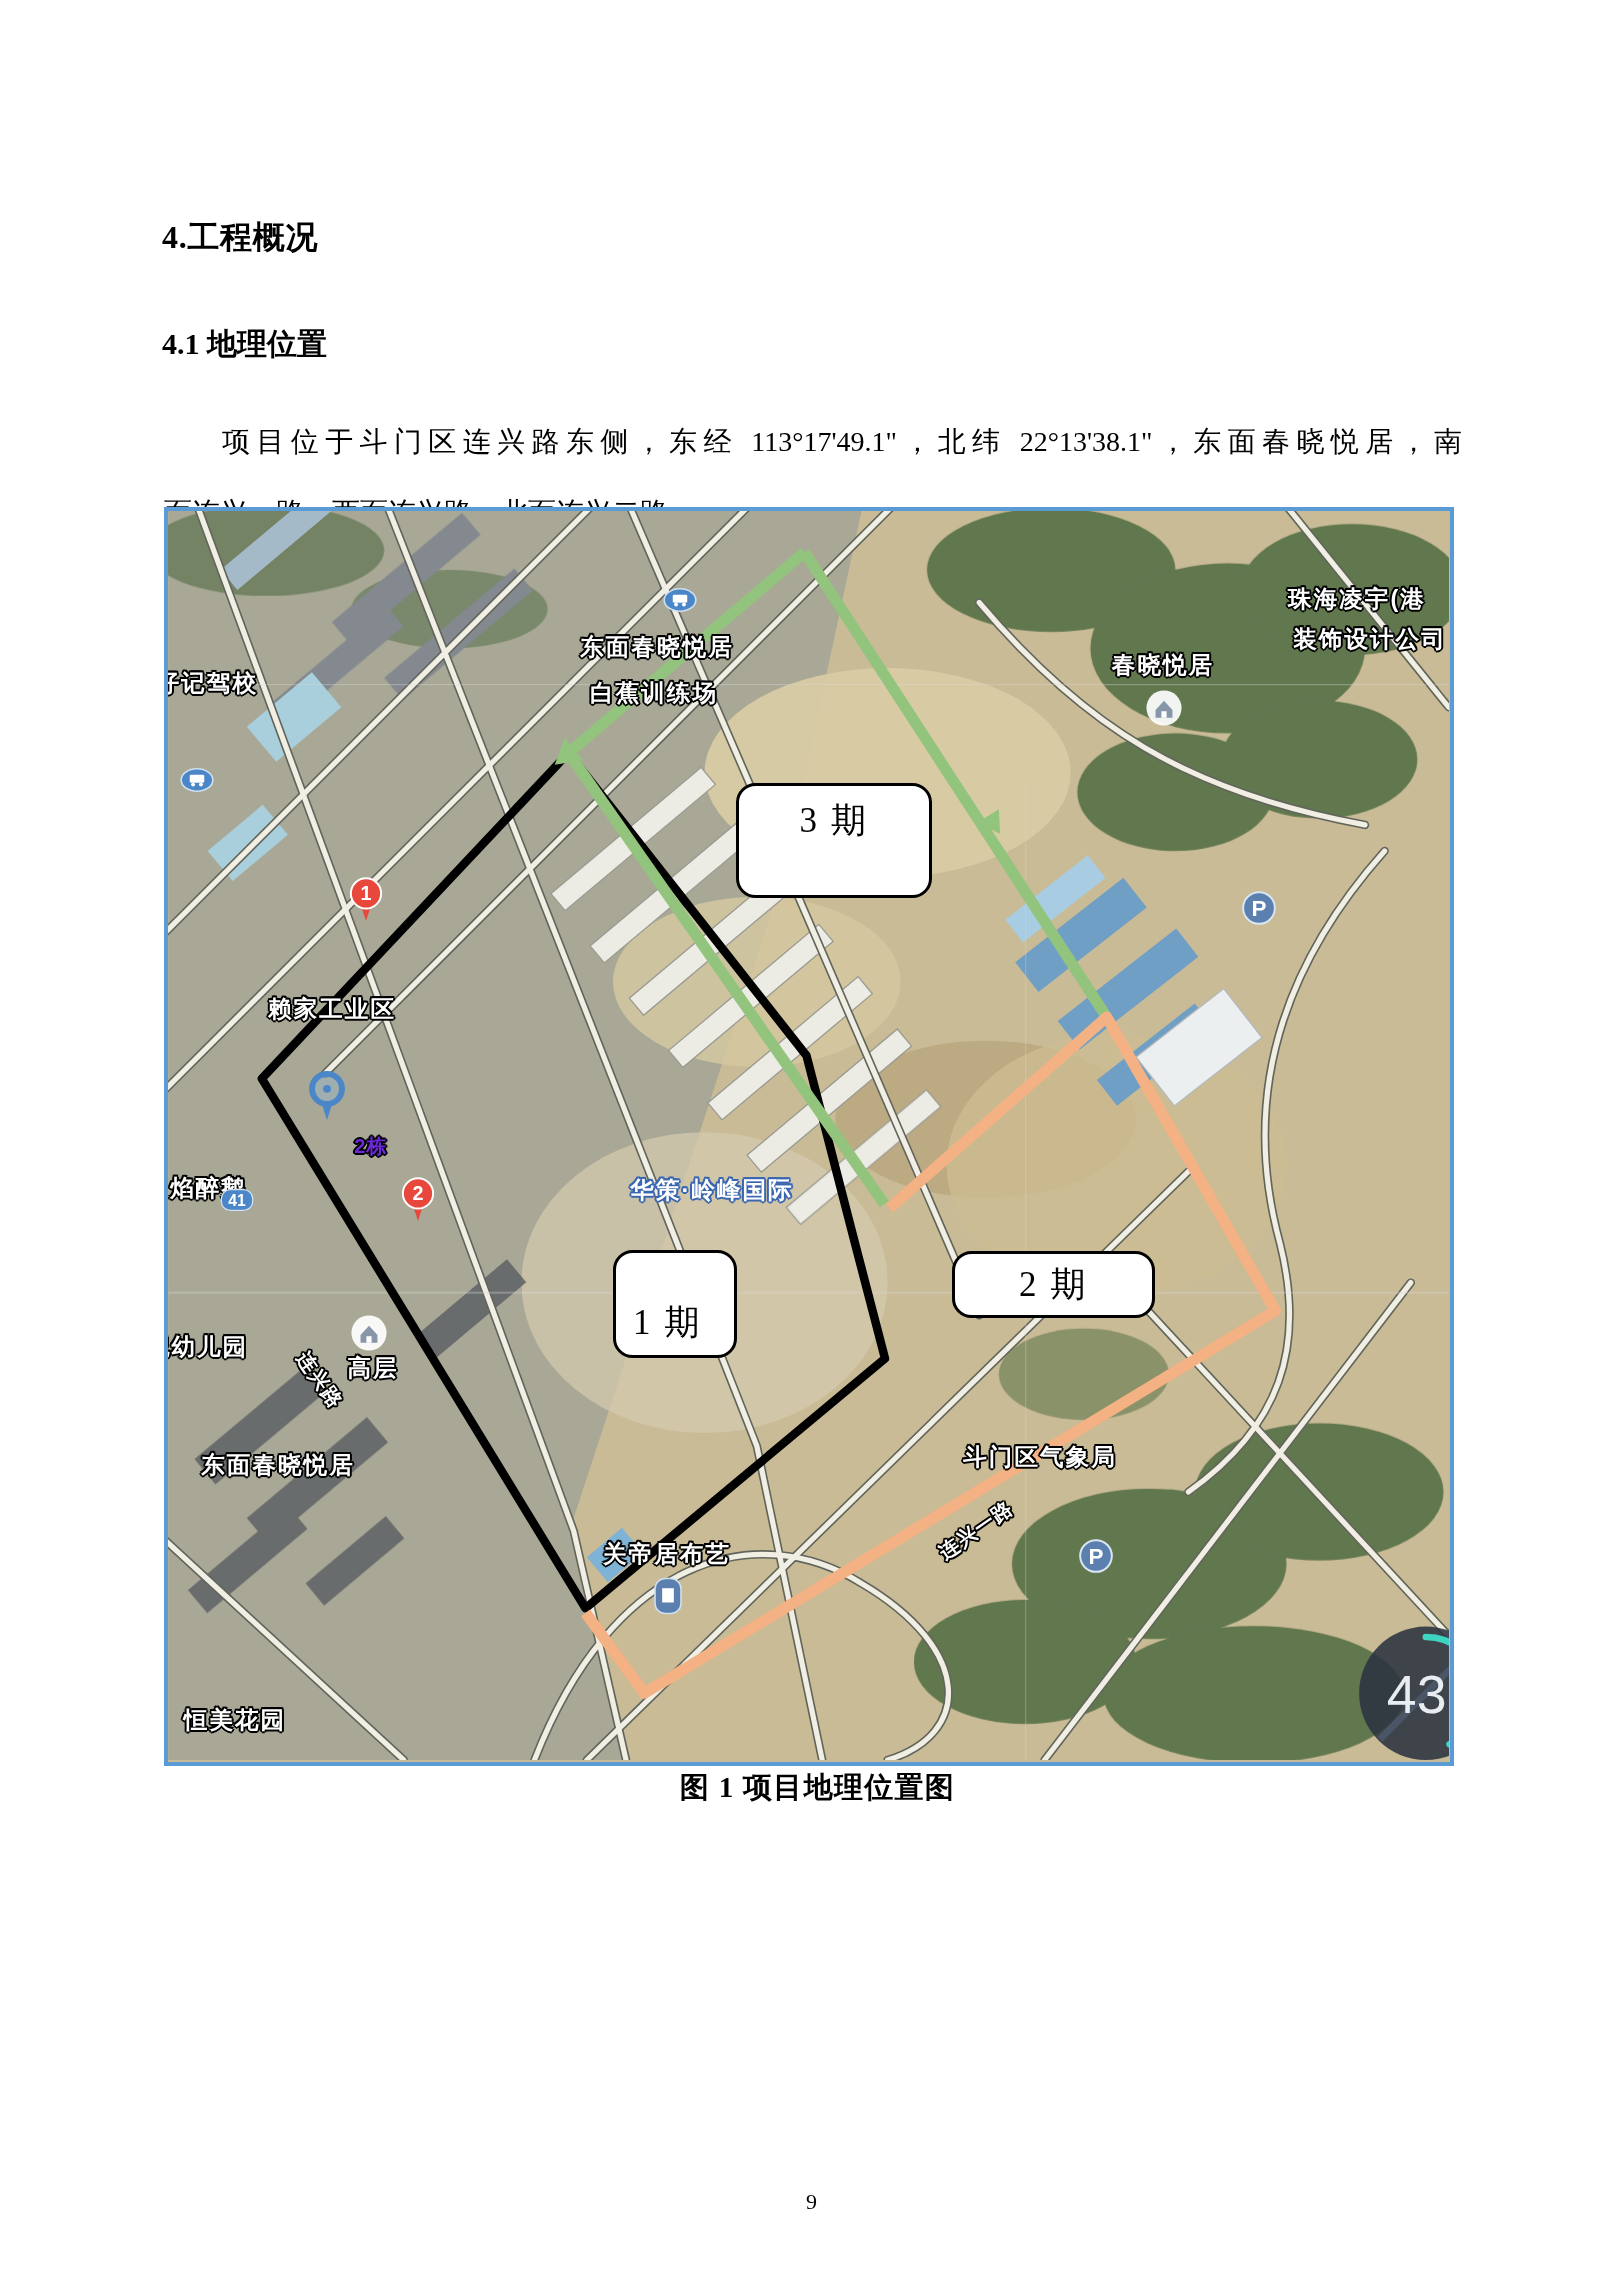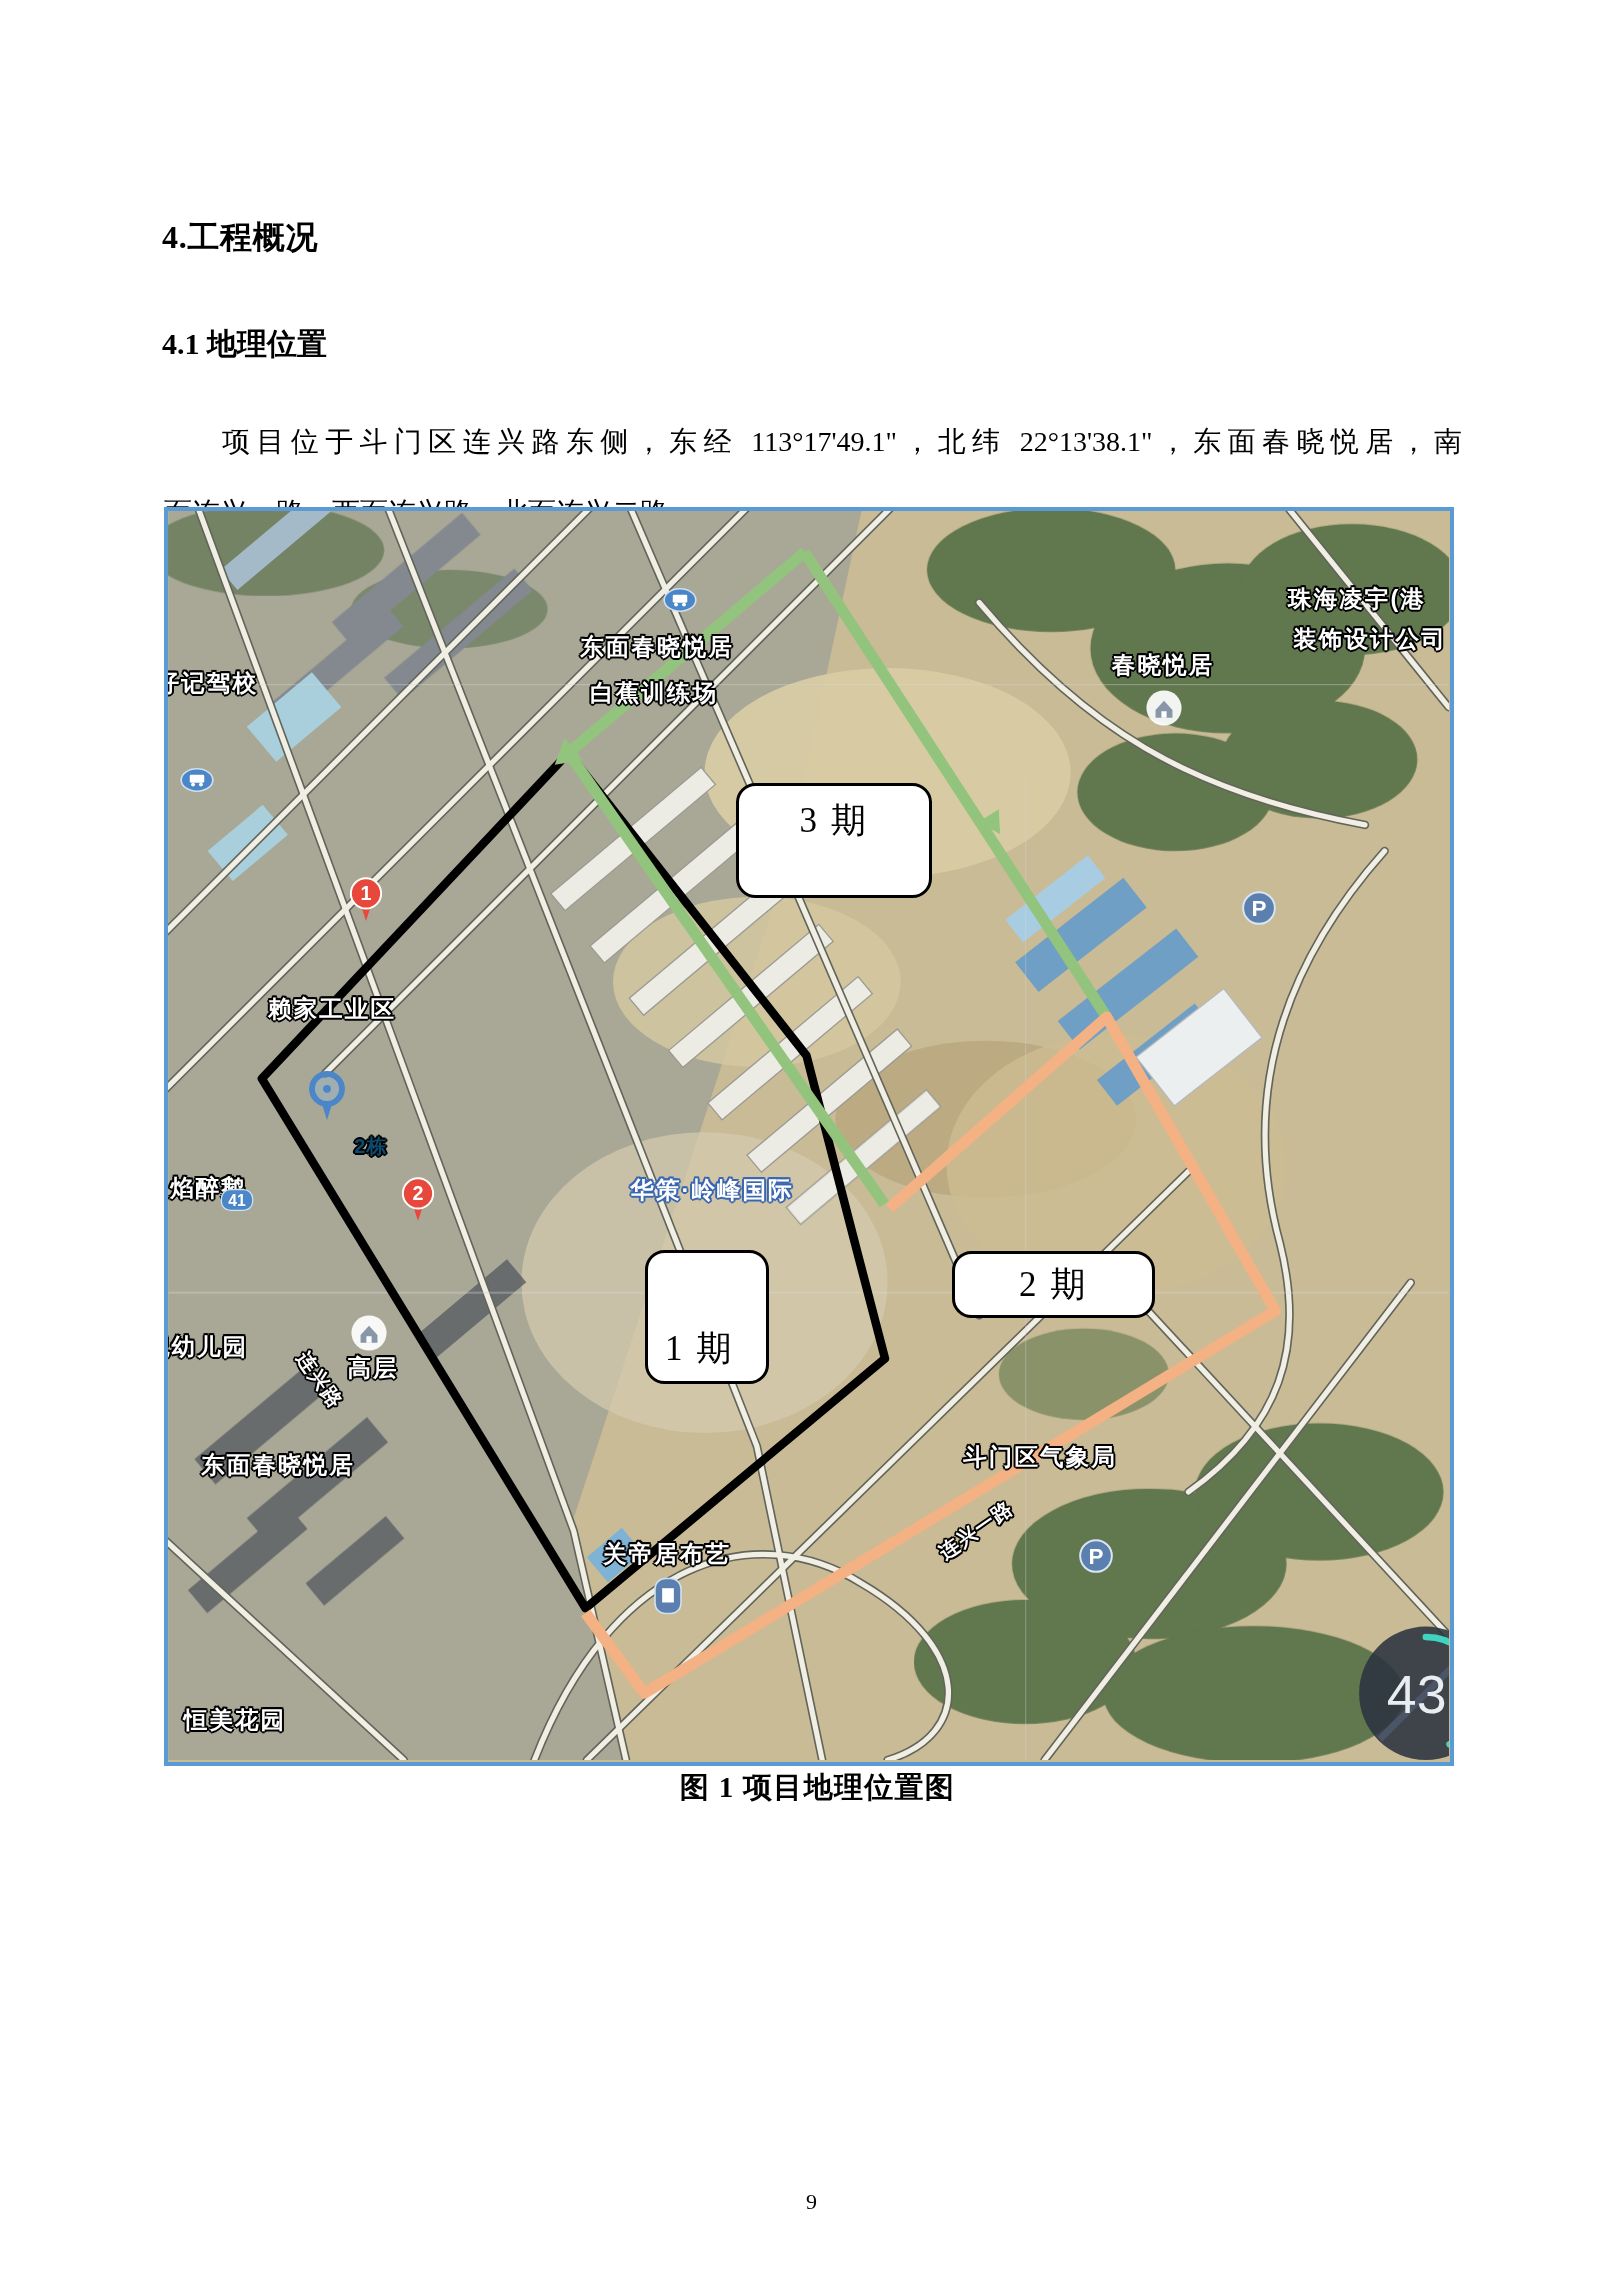--- a/index.html
+++ b/index.html
@@ -12,31 +12,31 @@
   .bodyline.l2{top:495px;}
   
   .mapfig{position:absolute;left:164px;top:507px;width:1290px;height:1259px;margin:0;
           border:4.6px solid var(--map-border,#5b9bd5);box-sizing:border-box;overflow:hidden;background:#c9bb95;}
   .mapfig svg.base{position:absolute;left:0;top:0;}
   
   .ml{position:absolute;transform:translate(-50%,-50%);color:#fff;white-space:nowrap;
       font:bold 23.6px/1.12 "Liberation Sans","DejaVu Sans",sans-serif;letter-spacing:2px;
       text-shadow:2px 0 0 #000,-2px 0 0 #000,0 2px 0 #000,0 -2px 0 #000,1.3px 1.3px 0 #000,-1.3px -1.3px 0 #000,1.3px -1.3px 0 #000,-1.3px 1.3px 0 #000;}
   .ml.sm{font-size:20px;letter-spacing:1.3px;}
-  .ml.yellow{color:#0c4a6e;}
+  .ml.yellow{color:#6d28d9;}
   .ml.blueedge{text-shadow:2px 0 0 #3a66b0,-2px 0 0 #3a66b0,0 2px 0 #3a66b0,0 -2px 0 #3a66b0,1.3px 1.3px 0 #3a66b0,-1.3px -1.3px 0 #3a66b0,1.3px -1.3px 0 #3a66b0,-1.3px 1.3px 0 #3a66b0;}
   .ml.rot55{transform:translate(-50%,-50%) rotate(55deg);}
   .ml.rotm35{transform:translate(-50%,-50%) rotate(-35deg);}
   .micon{position:absolute;transform:translate(-50%,-50%);line-height:0;}
   
   .phase-box{position:absolute;background:#fff;border:3.9px solid #000;border-radius:19.6px;box-sizing:border-box;
              display:flex;font-family:"Liberation Serif","DejaVu Serif",serif;font-size:35px;color:#000;}
   .phase-box .t{letter-spacing:2.6px;}
   #box3{left:568px;top:272px;width:196px;height:115px;align-items:flex-start;justify-content:center;padding-top:10.5px;}
-  #box1{left:445px;top:739px;width:124px;height:134px;align-items:flex-end;justify-content:flex-start;padding:0 0 9.2px 17px;margin-left:32px;}
+  #box1{left:445px;top:739px;width:124px;height:108px;align-items:flex-end;justify-content:flex-start;padding:0 0 9.2px 17px;}
   #box2{left:784px;top:740px;width:203px;height:67px;align-items:center;justify-content:center;}
   .caption{position:absolute;left:12px;right:0;top:1768px;text-align:center;font-size:29px;font-weight:bold;letter-spacing:1.3px;}
   .pageno{position:absolute;left:0;right:0;top:2189px;text-align:center;font-size:22px;}
 </style>
 </head>
 <body>
 
 <div class="page">
 
   <h1 class="h1">4.工程概况</h1>

